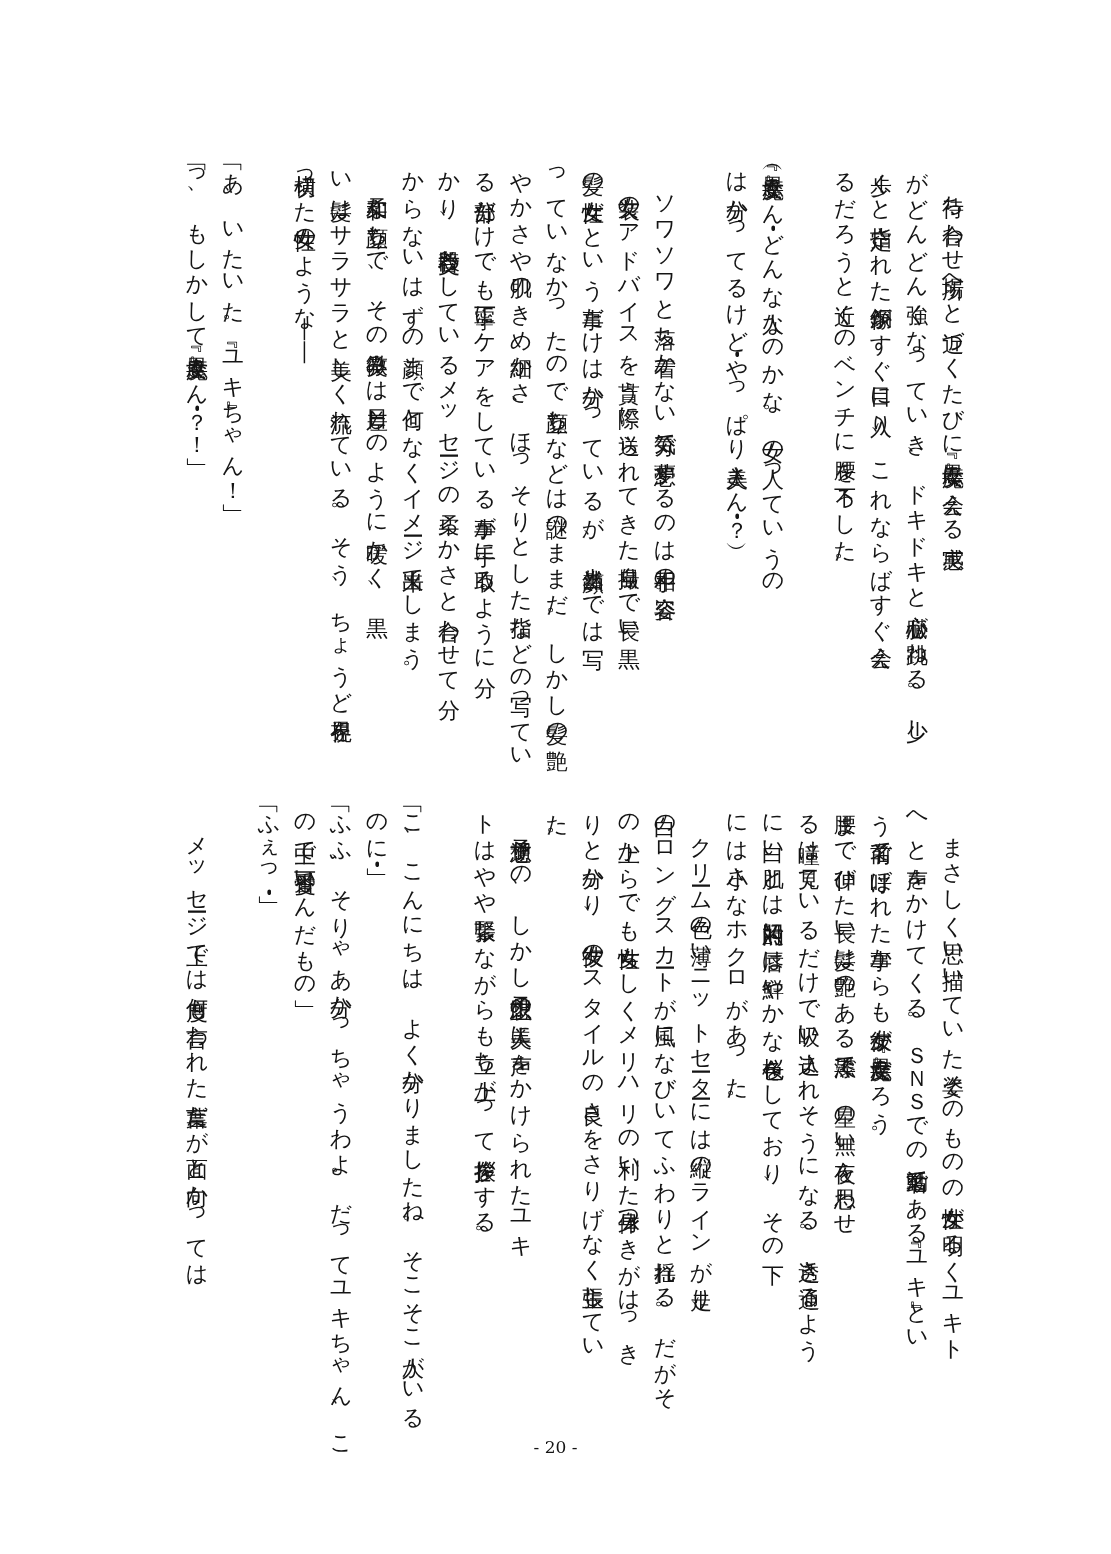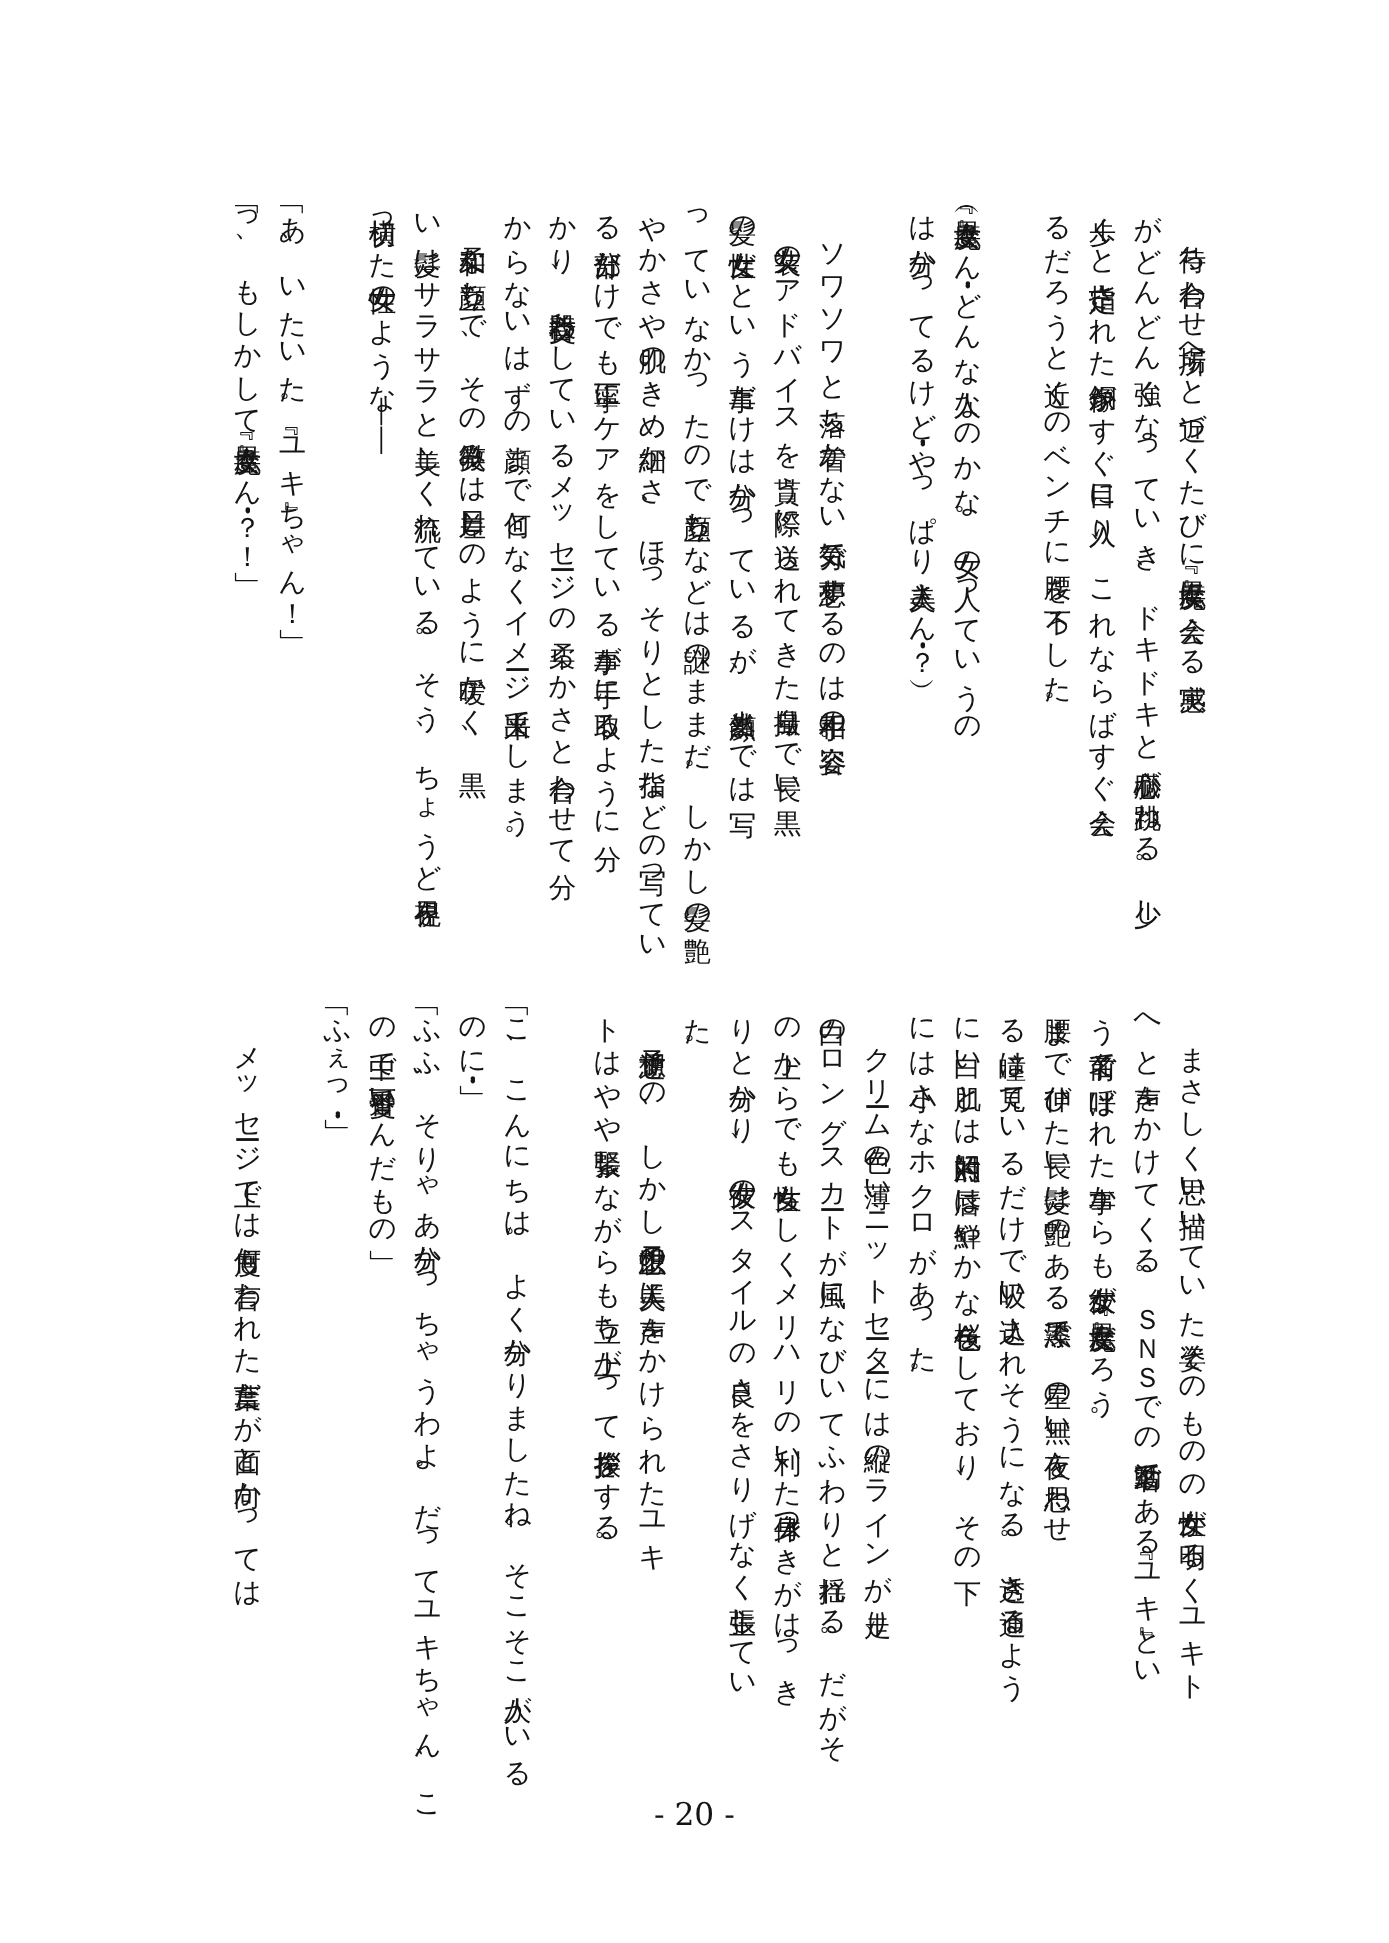--- a/index.html
+++ b/index.html
@@ -39,21 +39,21 @@
   }
   .vline.blank {
     width: 36px; 
   }
   .page-number {
     position: absolute;
     top: 1437px;
     left: 0;
     width: 100%;
     text-align: center;
-    font-size: 25px;
+    font-size: 17px;
     color: #141414;
   }
 </style>
 </head>
 <body>
 
 <main class="sheet">
   <section class="vblock" id="block-top">
       <p class="vline">　待ち合わせ場所へと近づくたびに『黒魔女』に会える実感</p>
       <p class="vline">がどんどん強くなっていき、ドキドキと心臓が跳ねる。少し</p>

